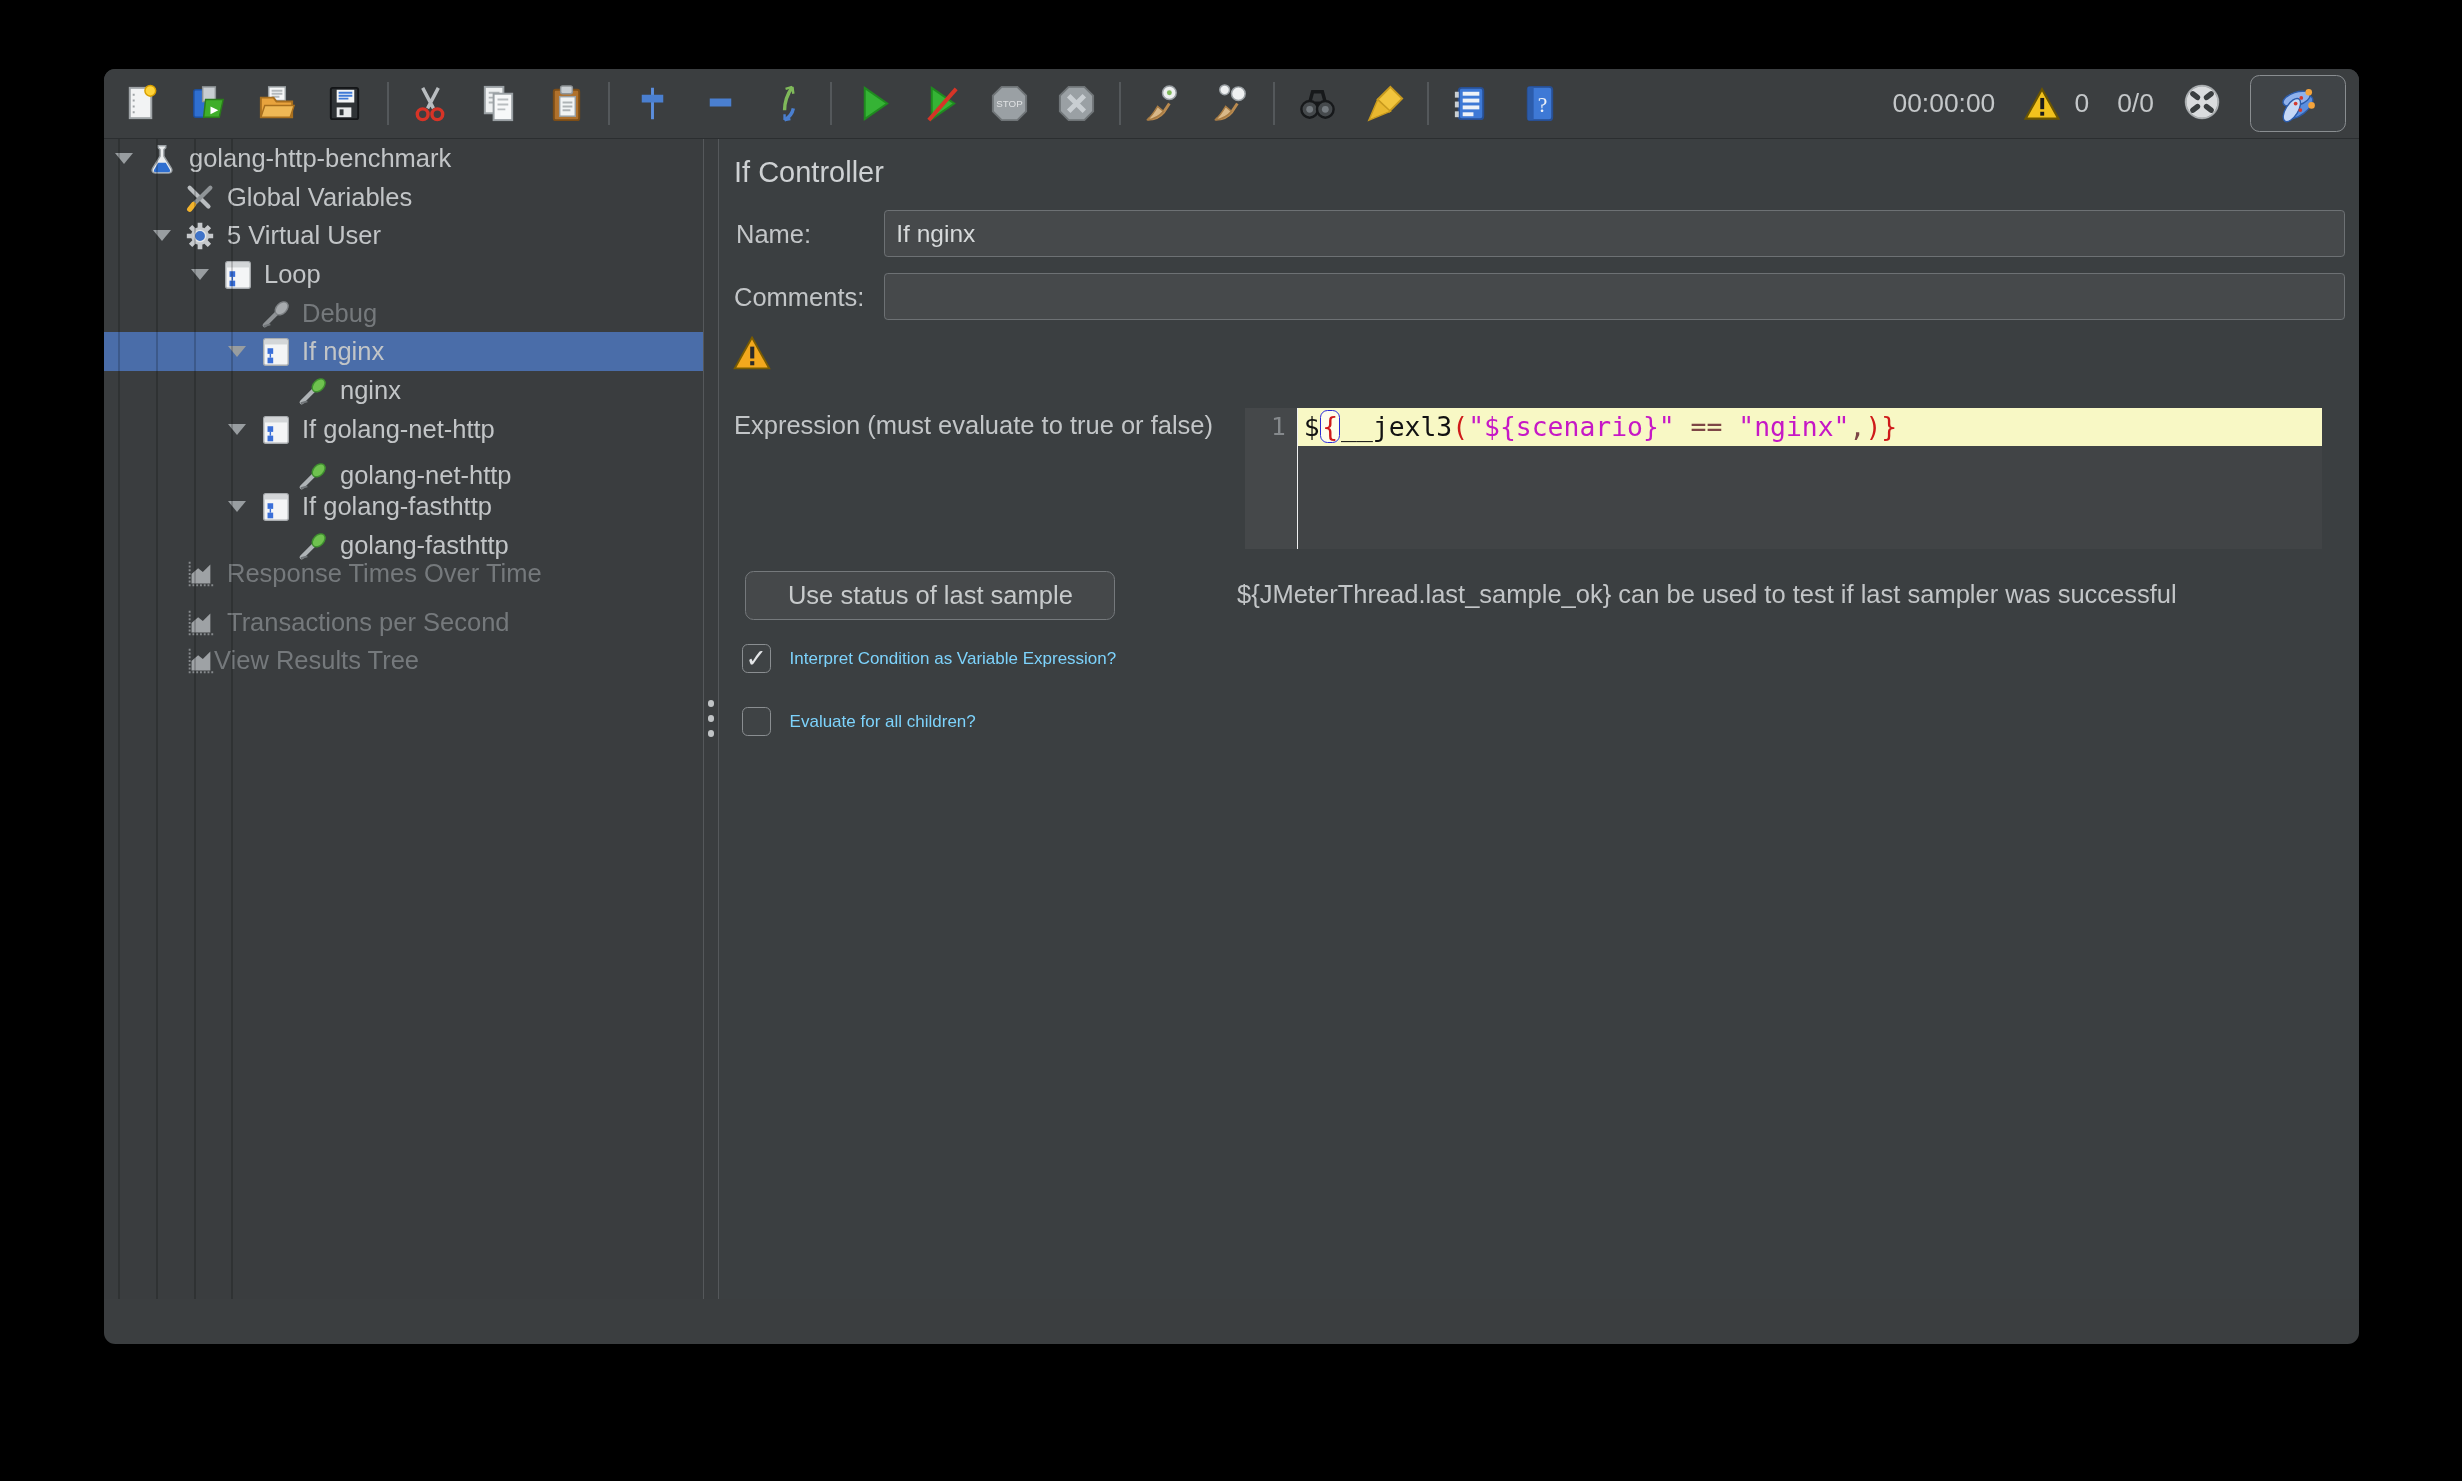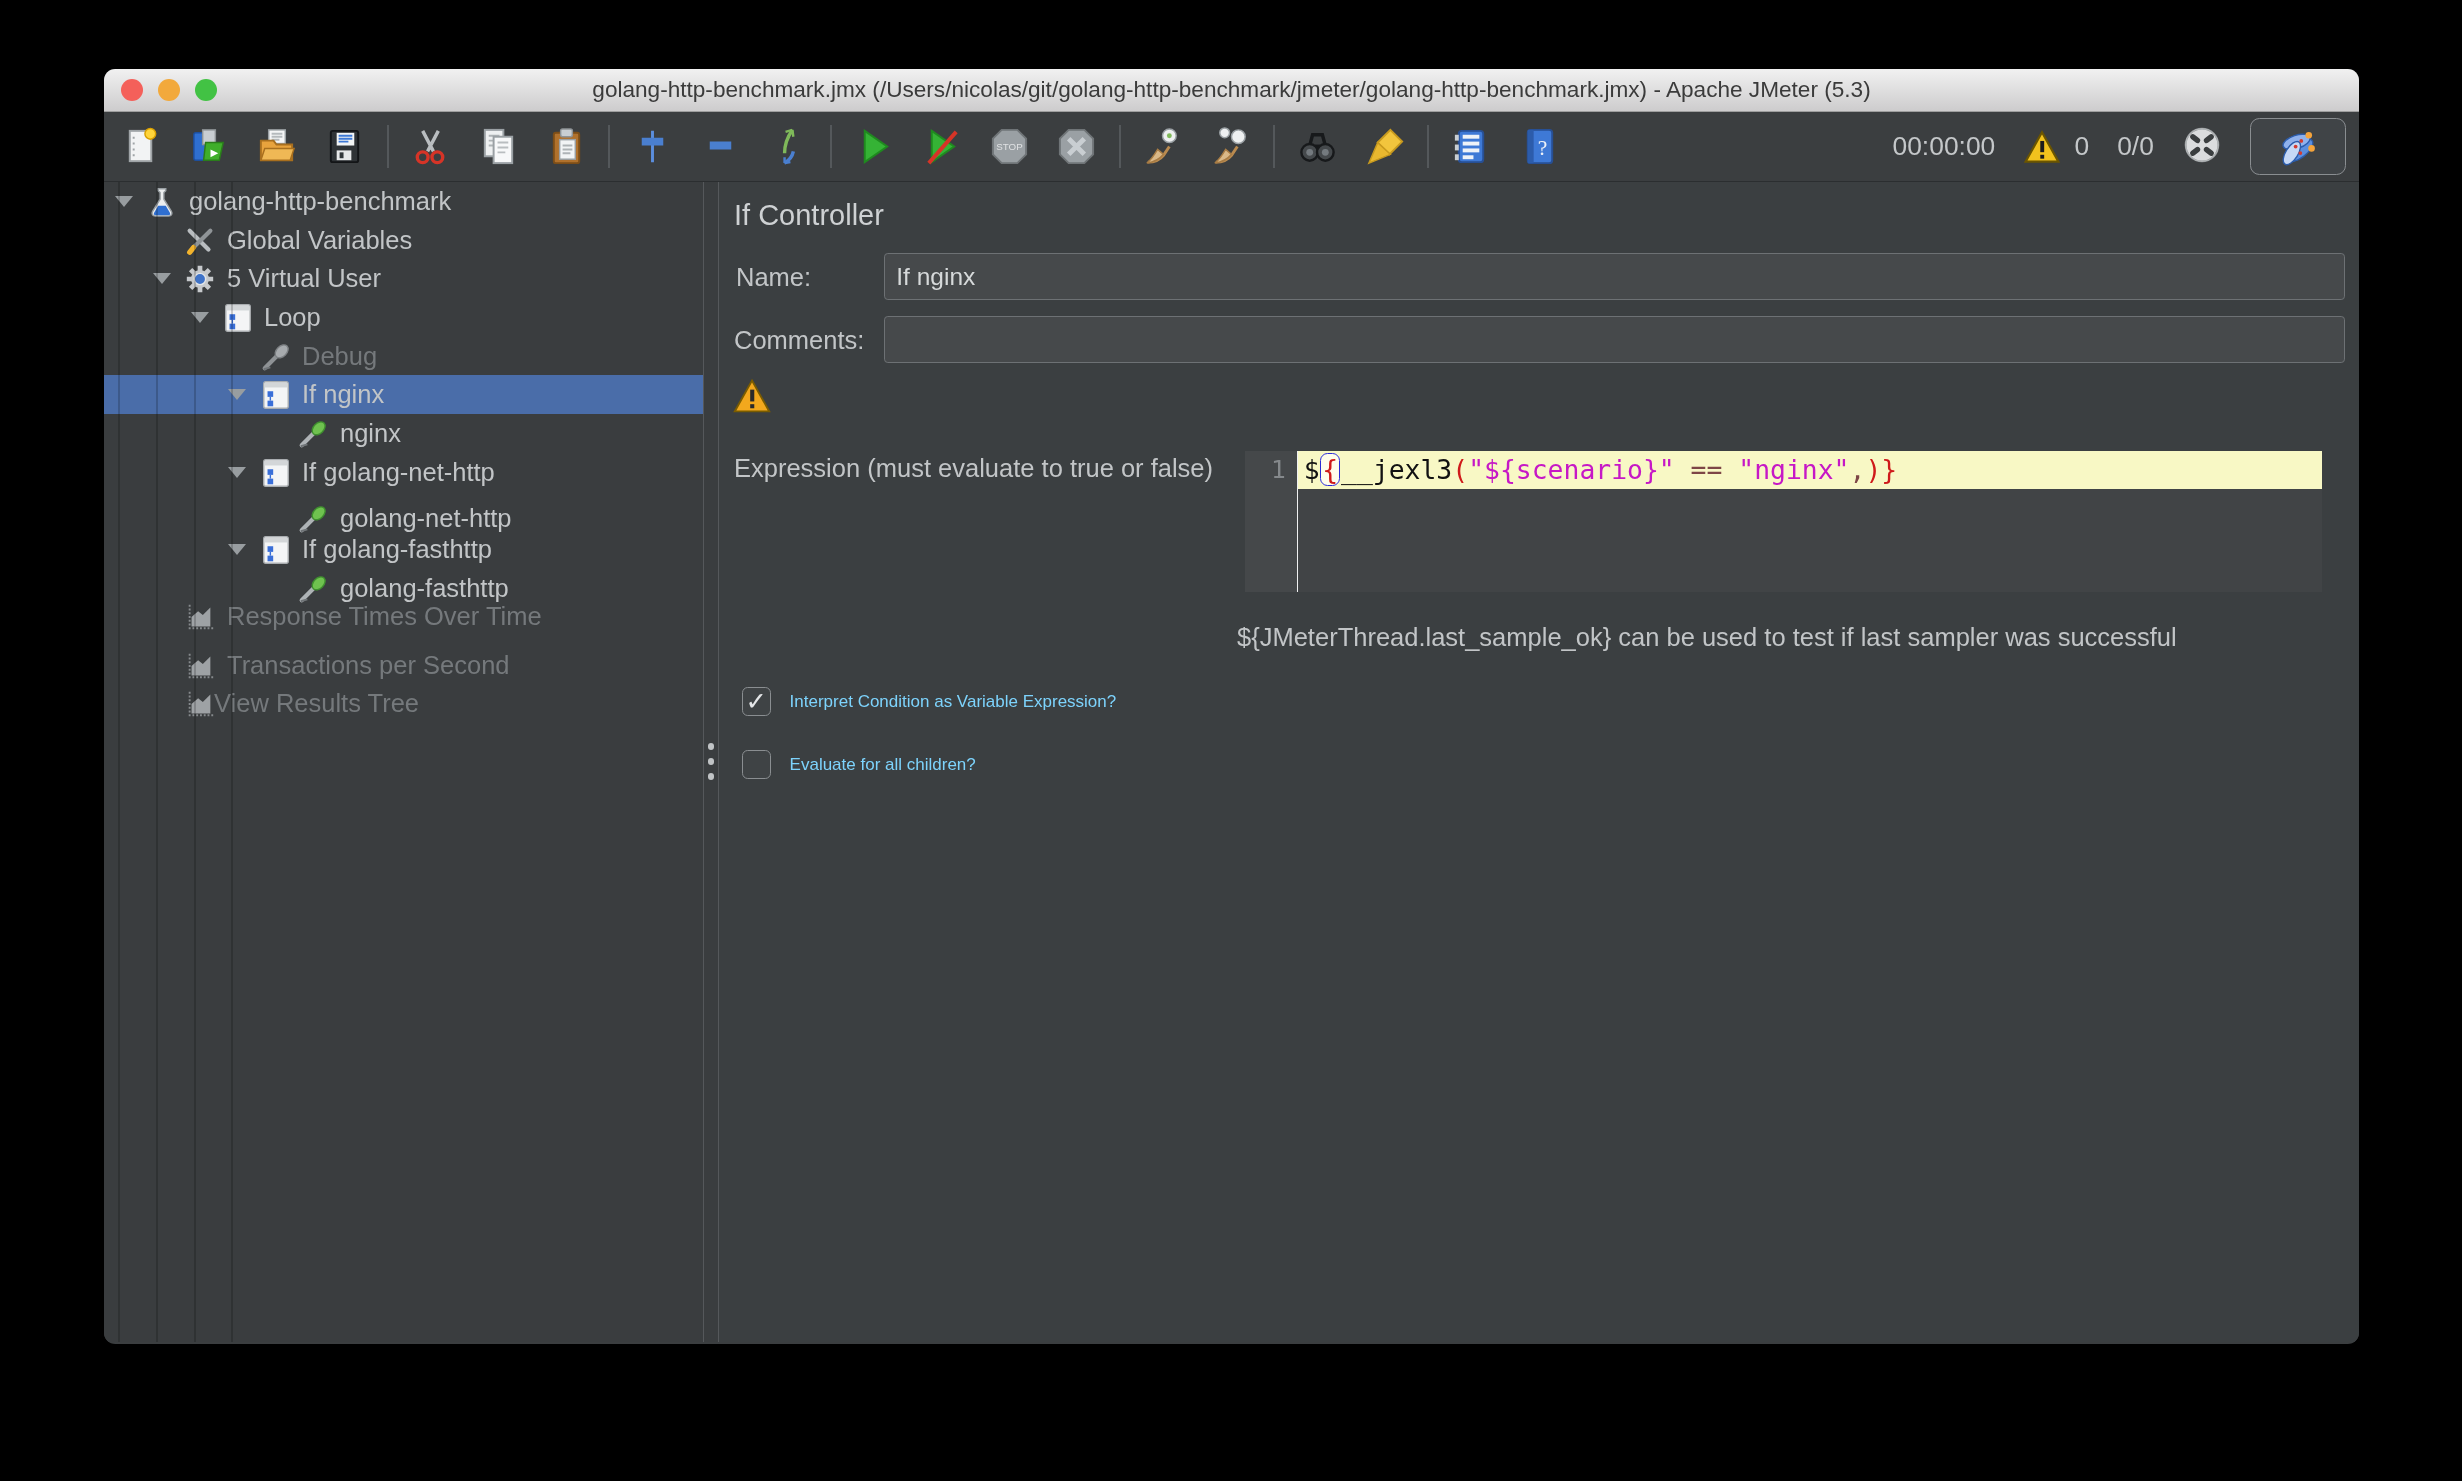--- a/index.html
+++ b/index.html
@@ -77,28 +77,20 @@
   .cb-row.first{top:505px;}
   .cb-row.second{top:568px;}
   .cb-box{width:29px;height:29px;border:1.9px solid #8a8e91;border-radius:5.7px;background:#3f4345;
     color:#e4e6e8;font-size:25.5px;line-height:27px;text-align:center;box-sizing:border-box;}
   .cb-label{font-size:17px;color:#7dd3fc;}
 </style>
 </head>
 <body>
 
 <div class="window">
-  <div class="titlebar">
-    <div class="traffic">
-      <span class="light red"></span>
-      <span class="light yellow"></span>
-      <span class="light green"></span>
-    </div>
-    <div class="title-text">golang-http-benchmark.jmx (/Users/nicolas/git/golang-http-benchmark/jmeter/golang-http-benchmark.jmx) - Apache JMeter (5.3)</div>
-  </div>
 
   <div class="toolbar">
     <span id="toolbar-icons" style="display:flex;align-items:center;">
         <span class="tb-icon">
           <svg viewBox="0 0 44 44">
             <rect x="10" y="6" width="22" height="31" fill="#f2f3f4" stroke="#9fa4a7" stroke-width="2"></rect>
             <path d="M13 13h2M13 19h2M13 25h2M13 31h2" stroke="#9fa4a7" stroke-width="2"></path>
             <circle cx="31" cy="9" r="5.5" fill="#ffd43a" stroke="#d89f00" stroke-width="1.5"></circle>
           </svg>
         </span>
@@ -446,20 +438,21 @@
       </svg>
 
       <div class="lbl pos-expr-label">Expression (must evaluate to true or false)</div>
       <div class="editor">
         <div class="gutter">1</div>
         <div class="code">
           <div class="code-line" id="code-line"><span class="tok-plain">$</span><span class="tok-bracket-highlight">{</span><span class="tok-plain">__jexl3</span><span class="tok-paren">(</span><span class="tok-string">"${scenario}"</span><span class="tok-plain"> </span><span class="tok-operator">==</span><span class="tok-plain"> </span><span class="tok-string">"nginx"</span><span class="tok-operator">,</span><span class="tok-paren">)</span><span class="tok-paren">}</span></div>
         </div>
       </div>
 
+      <button class="sample-btn">Use status of last sample</button>
       <div class="hint">${JMeterThread.last_sample_ok} can be used to test if last sampler was successful</div>
 
       <div class="cb-row first">
         <span class="cb-box" id="cb0">✓</span>
         <span class="cb-label">Interpret Condition as Variable Expression?</span>
       </div>
       <div class="cb-row second">
         <span class="cb-box" id="cb1"></span>
         <span class="cb-label">Evaluate for all children?</span>
       </div>

